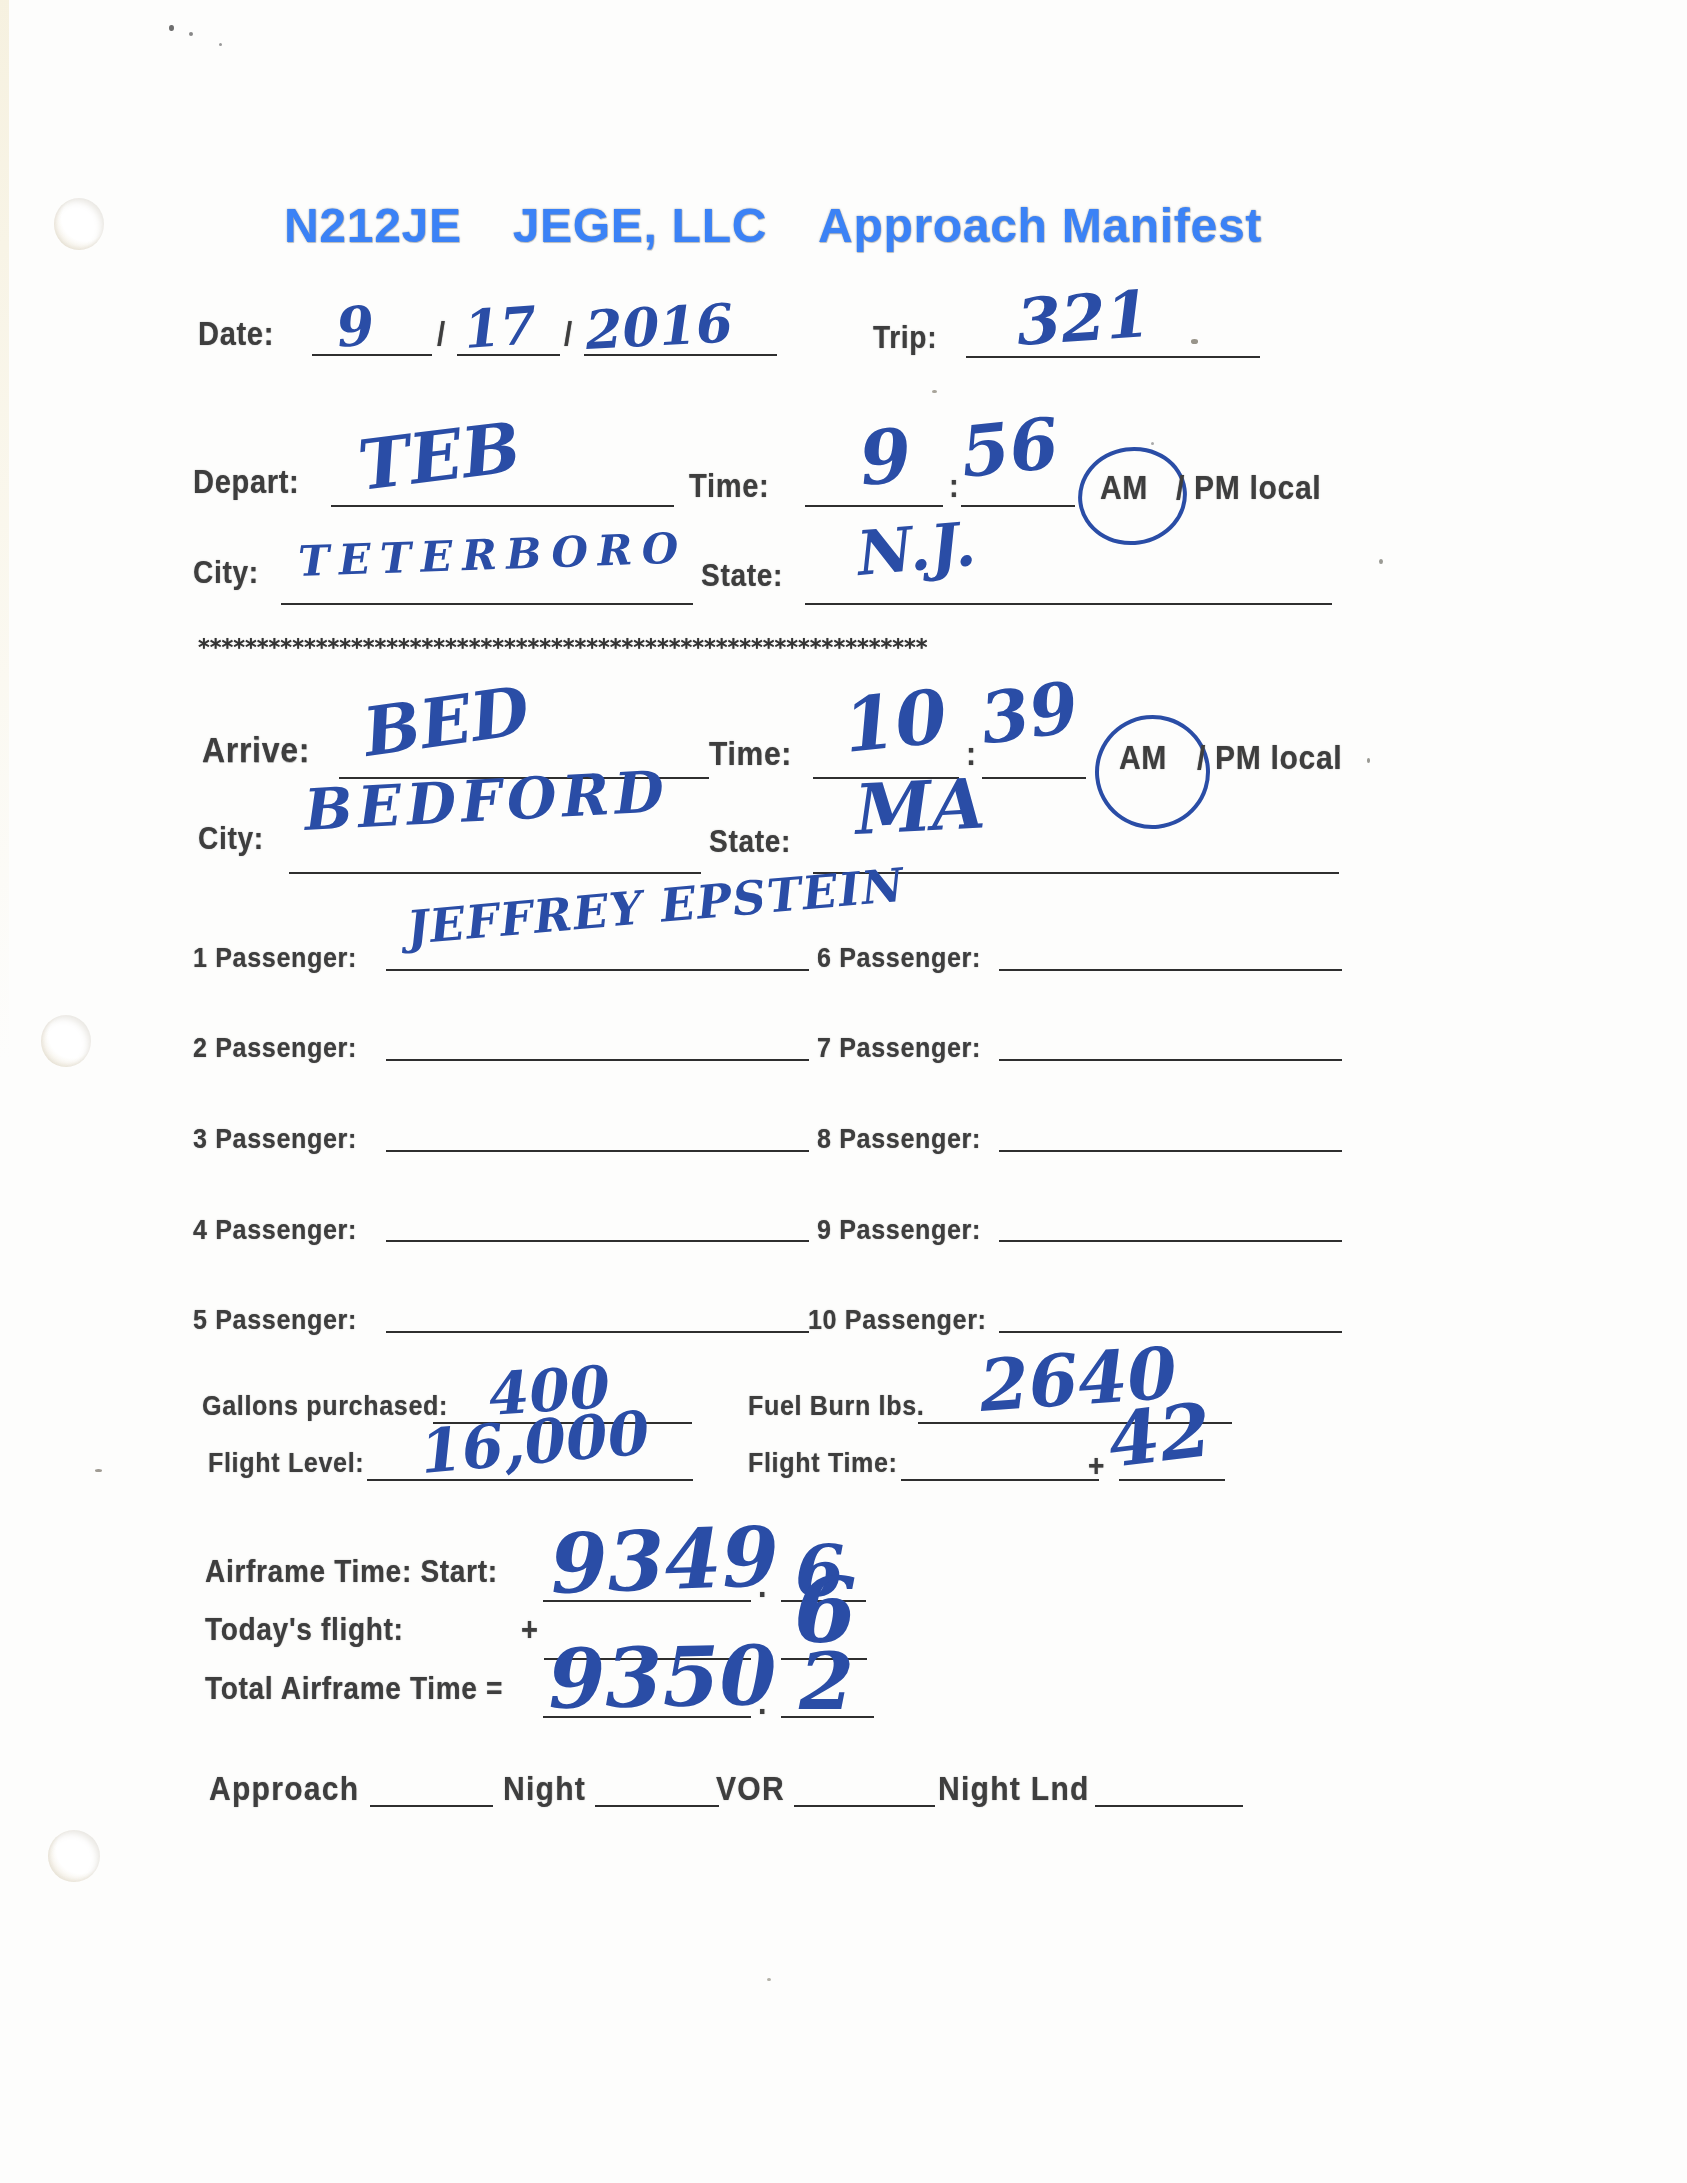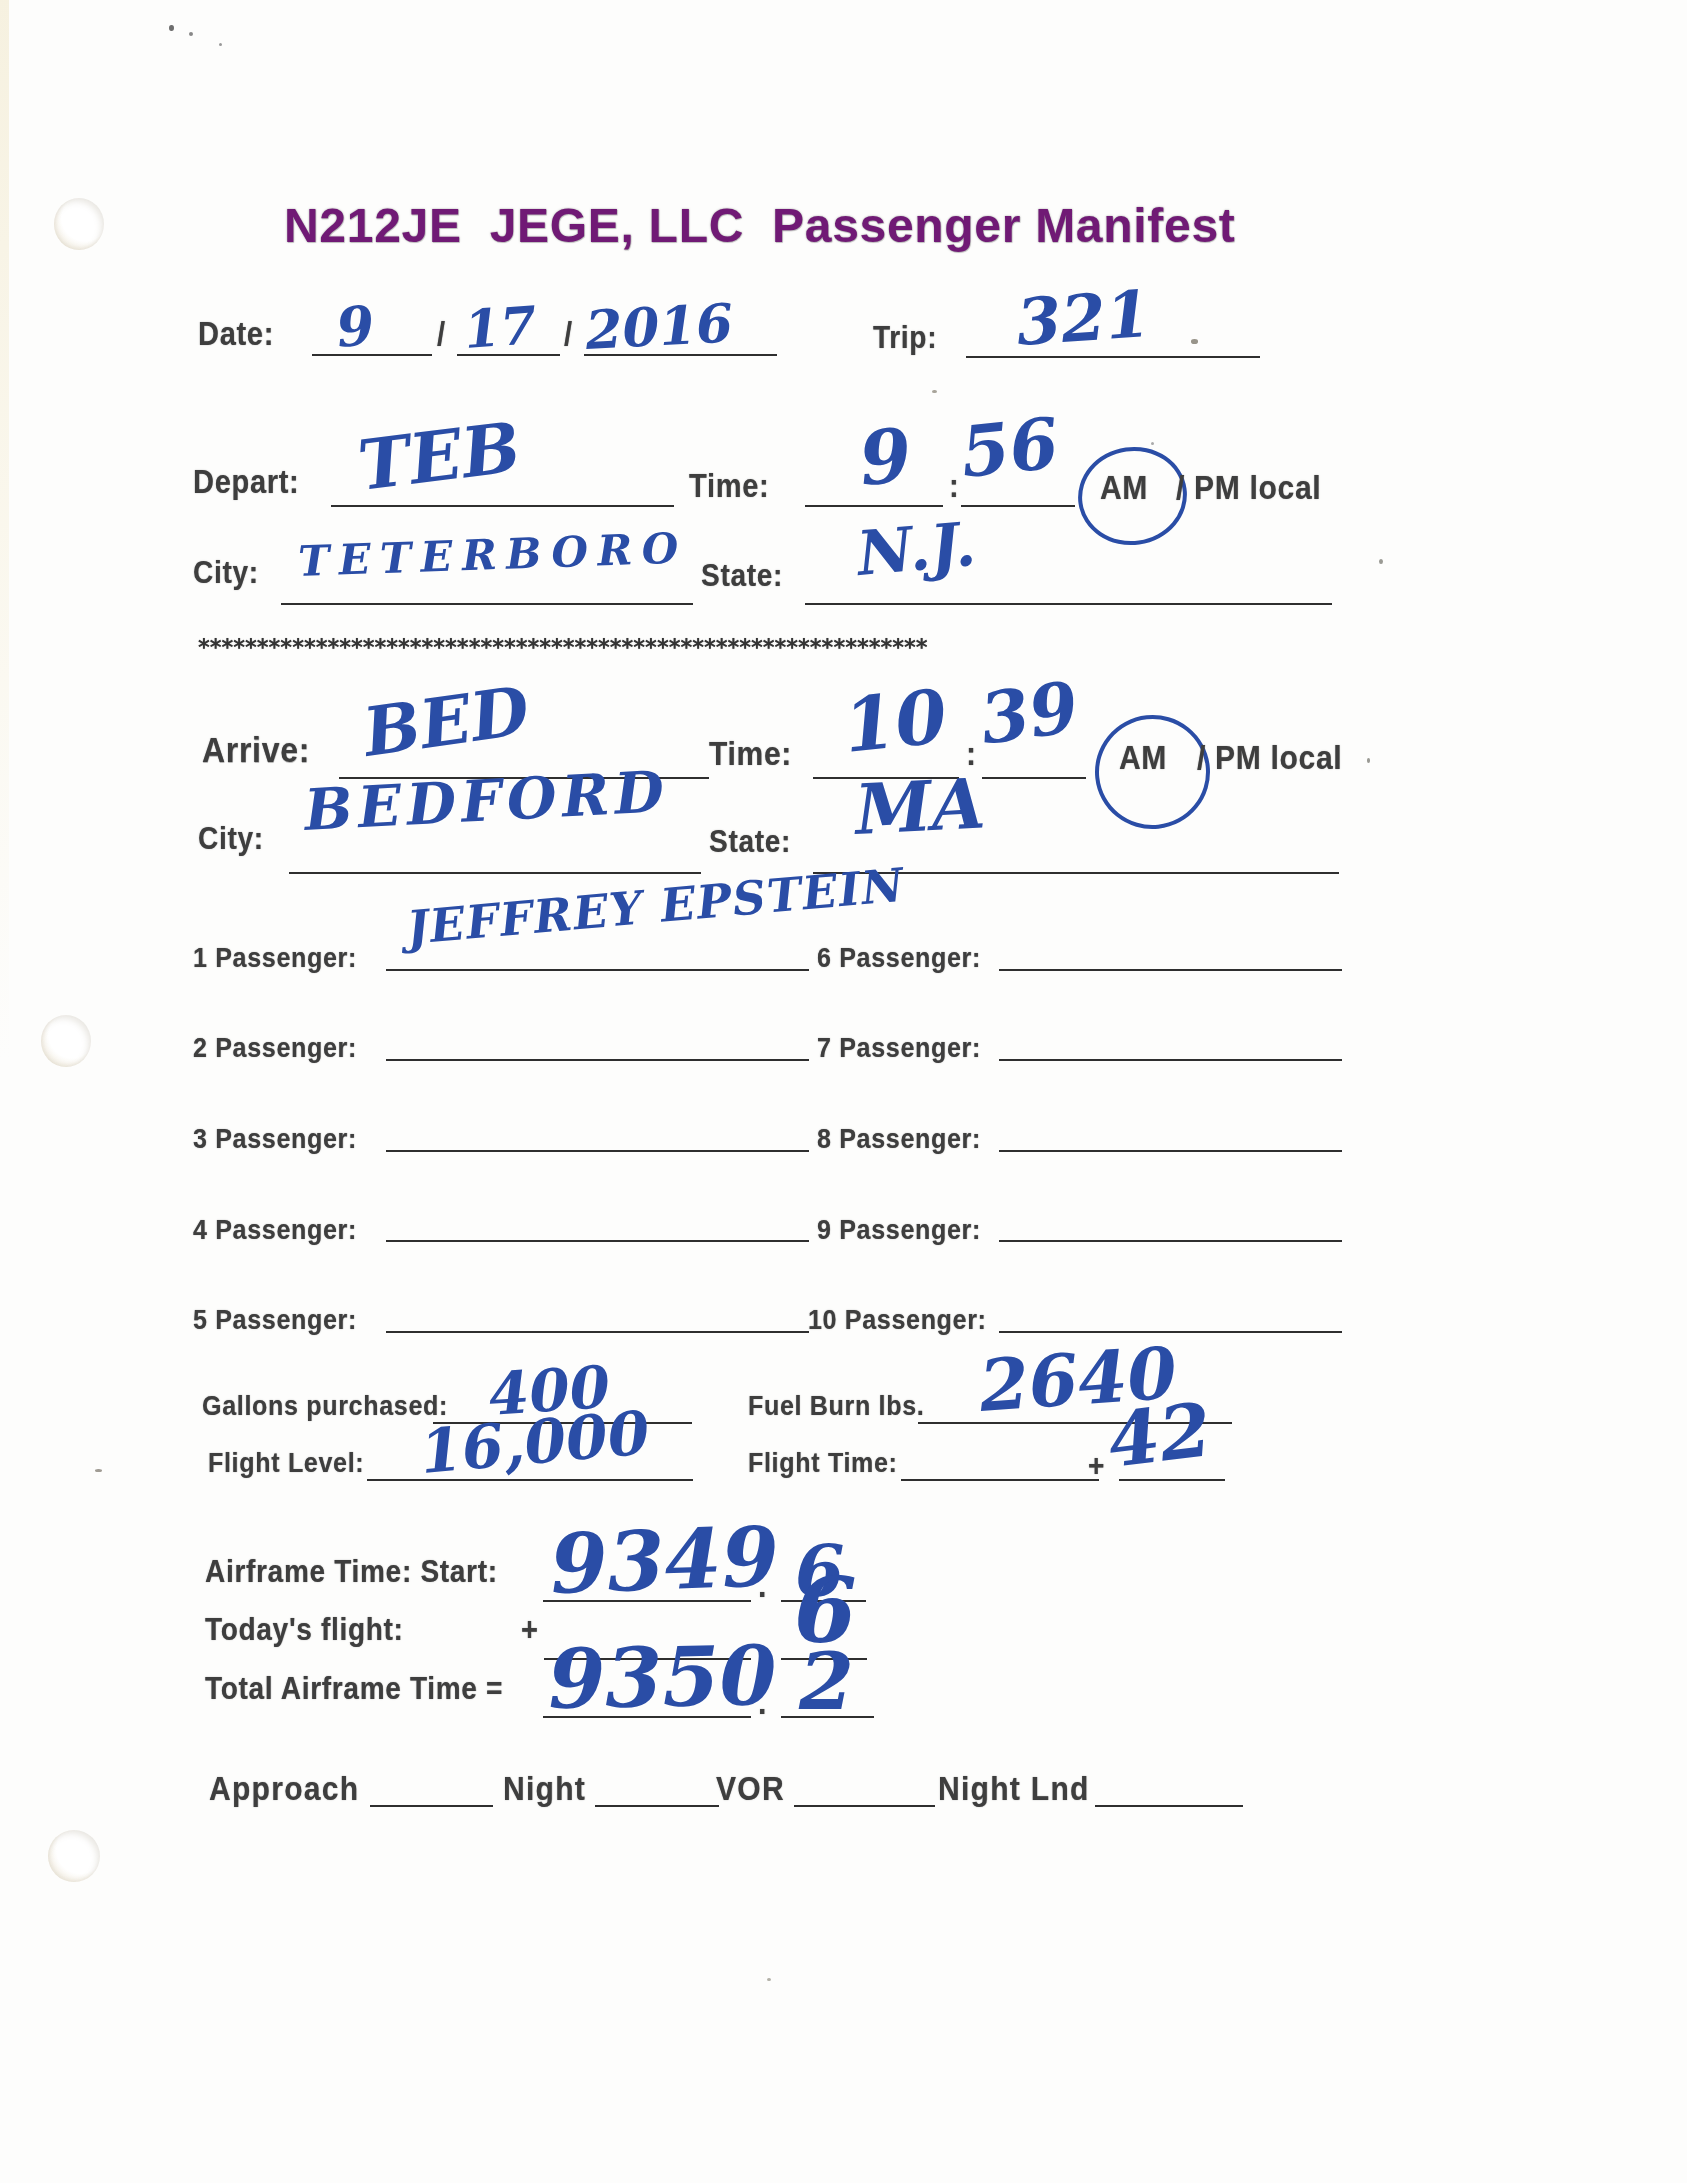--- a/index.html
+++ b/index.html
@@ -34,23 +34,23 @@
     line-height:1;
     transform-origin:left bottom;
   }
   
   .ln{
     position:absolute;height:0;
     border-bottom:2.6px solid #2f2f2f;
   }
   .title{
     position:absolute;left:284px;top:202px;
-    display:flex;gap:28px;
-    font-family:"Liberation Sans",sans-serif;
-    font-weight:bold;font-size:48px;color:#701a75;
+    display:flex;gap:51px;
+    font-family:"Liberation Sans",sans-serif;
+    font-weight:bold;font-size:48px;color:#3b82f6;
     letter-spacing:0.7px;white-space:nowrap;
     text-shadow:0 0 2px rgba(80,80,80,.55), 0.7px 0.7px 0 rgba(120,120,120,.3);
     line-height:1;
   }
   .circ{
     position:absolute;
     border:4px solid #2a4da6;
     border-radius:50%;
     background:transparent;
   }
@@ -95,21 +95,21 @@
   <div class="speck" style="left:932px;top:390px;width:4.6px;height:3.3px;background:#a8a49a;"></div>
   <div class="speck" style="left:1151px;top:442px;width:3.3px;height:3.3px;background:#aaaaaa;"></div>
   <div class="speck" style="left:1379px;top:559px;width:4px;height:5.3px;background:#9a9a94;"></div>
   <div class="speck" style="left:95px;top:1469px;width:6.6px;height:3.3px;background:#a09c94;"></div>
   <div class="speck" style="left:767px;top:1978px;width:4px;height:3.3px;background:#b3b1a8;"></div>
   <div class="speck" style="left:1367px;top:758px;width:3.3px;height:4.6px;background:#9a9a94;"></div>
 
   <div class="title">
     <span>N212JE</span>
     <span>JEGE, LLC</span>
-    <span>Passenger Manifest</span>
+    <span>Approach Manifest</span>
   </div>
 
   <div class="lbl" style="left:198px;top:318px;font-size:29px;">Date:</div>
   <div class="ln" style="left:312px;top:354px;width:120px;"></div>
   <div class="lbl" style="left:437px;top:318px;font-size:29px;">/</div>
   <div class="ln" style="left:457px;top:354px;width:103px;"></div>
   <div class="lbl" style="left:564px;top:318px;font-size:29px;">/</div>
   <div class="ln" style="left:584px;top:354px;width:193px;"></div>
   <div class="hw" style="left:339px;top:301px;font-size:54px;transform:rotate(-5deg);">9</div>
   <div class="hw" style="left:466px;top:304px;font-size:52px;transform:rotate(-4deg);">17</div>

